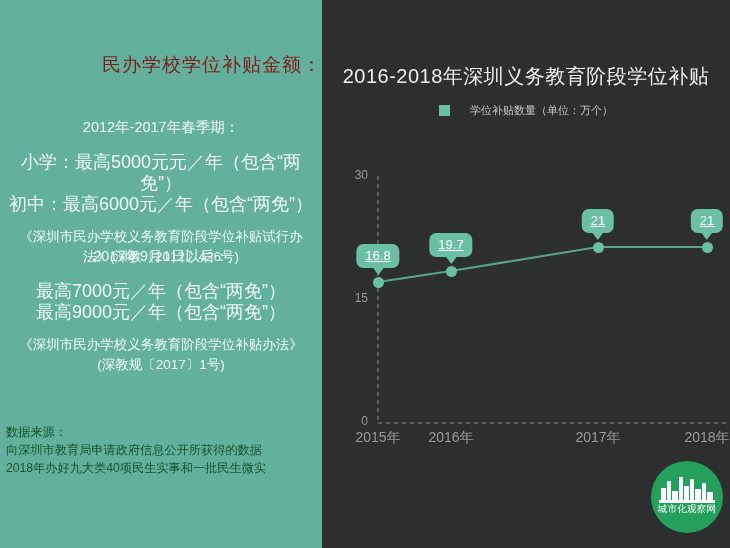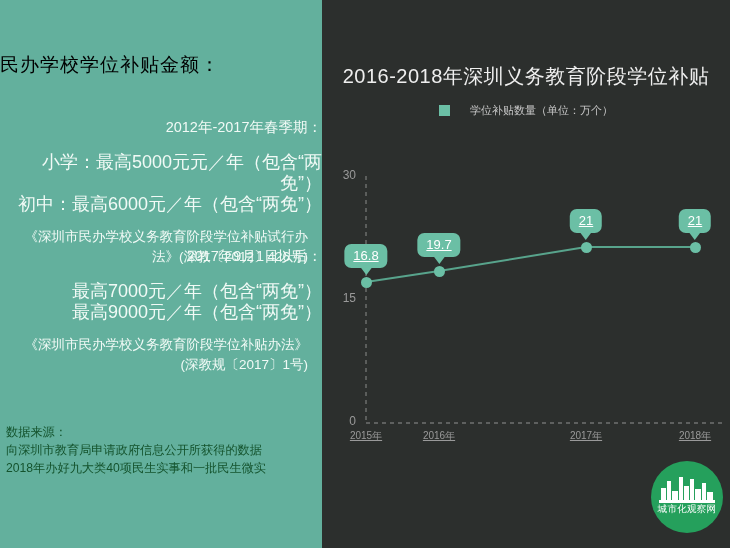--- a/index.html
+++ b/index.html
@@ -21,31 +21,31 @@
     position: absolute;
     left: 0; top: 0;
     width: 322px; height: 548px;
     background: #63b09d;
     box-sizing: border-box;
     padding: 0 10px;
     color: #ffffff;
   }
   .lp-title {
     position: absolute;
-    left: 0; right: 0;
+    left: 16px; right: 0;
     top: 52px;
-    text-align: left;
+    text-align: right;
     font-size: 19px;
     letter-spacing: 1px;
-    color: #000000;
+    color: #7f1d1d;
   }
   .lp-block {
     position: absolute;
     left: 0; right: 0;
-    text-align: right;
+    text-align: center;
     color: #f1faf6;
   }
   .lp-sub {
     font-size: 14.5px;
     line-height: 22px;
   }
   .lp-line {
     font-size: 18px;
     line-height: 21px;
   }
@@ -101,37 +101,36 @@
   }
   #legend-label {
     color: #c8c8c8;
     font-size: 11px;
     margin-left: 14px;
   }
 
   
   #plot {
     position: absolute;
-    left: 0; top: 0;
+    left: 12px; top: 0;
     width: 332px; height: 548px;
   }
   .y-tick {
     position: absolute;
     color: #9a9a9a;
     font-size: 12px;
     text-align: right;
     width: 26px;
   }
   .x-tick {
     position: absolute;
     color: #9a9a9a;
-    font-size: 10px;
+    font-size: 14px;
     text-align: center;
     width: 70px;
-    text-decoration: underline;
   }
   .point {
     position: absolute;
     width: 11px; height: 11px;
     margin-left: -5.5px;
     margin-top: -5.5px;
     border-radius: 50%;
     background: #6bbfa5;
   }
   .bubble {

